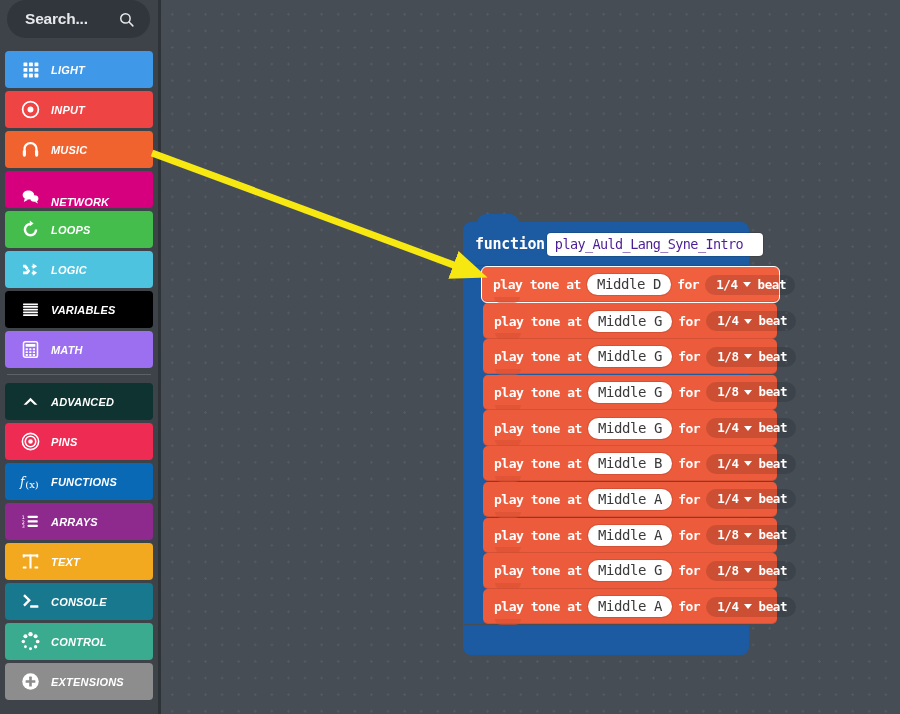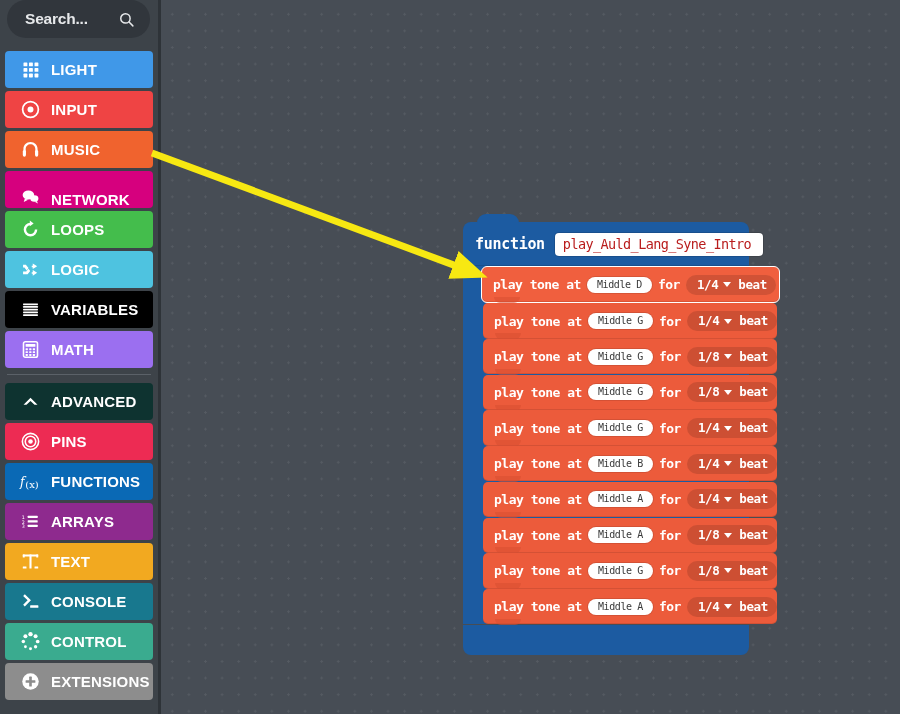--- a/index.html
+++ b/index.html
@@ -83,24 +83,25 @@
     width: 24px;
     min-width: 24px;
     height: 24px;
     display: flex;
     align-items: center;
     justify-content: center;
     margin-right: 9px;
   }
   .cat-label {
     color: #ffffff;
-    font-size: 15px;
+    font-size: 11px;
     font-weight: bold;
     letter-spacing: 0.2px;
     white-space: nowrap;
+    font-style: italic;
   }
   .cat-sep {
     height: 1px;
     background: #5b6168;
     margin: 6px 2px 8px 2px;
   }
 
   
   #fn-block {
     position: absolute;
@@ -125,28 +126,28 @@
     left: 14px; top: -8px;
     width: 42px; height: 16px;
     background: #1c5ba1;
     border-radius: 9px 9px 0 0;
   }
   .fn-word {
     color: #ffffff;
     font-family: "DejaVu Sans Mono", "Liberation Mono", monospace;
     font-size: 15px;
     font-weight: bold;
-    margin-right: 10px;
+    margin-right: 2px;
     letter-spacing: -0.3px;
   }
   .fn-name-field {
     background: #ffffff;
     border-radius: 4px;
-    padding: 3px 12px 4px 8px;
-    color: #b91c1c;
+    padding: 3px 20px 4px 8px;
+    color: #4c1d95;
     font-family: "DejaVu Sans Mono", "Liberation Mono", monospace;
     font-size: 13.5px;
     letter-spacing: -0.6px;
     white-space: nowrap;
     box-shadow: 0 0 0 1px rgba(0,0,0,0.12);
   }
 
   .fn-body {
     position: relative;
     background: #1c5ba1;
@@ -200,21 +201,21 @@
     letter-spacing: -0.5px;
     white-space: nowrap;
   }
   .note-field {
     background: #ffffff;
     color: #3a3a3a;
     border-radius: 12px;
     padding: 2px 10px 3px 10px;
     margin: 0 6px;
     font-family: "DejaVu Sans Mono", "Liberation Mono", monospace;
-    font-size: 10px;
+    font-size: 14px;
     letter-spacing: -0.4px;
     white-space: nowrap;
     box-shadow: 0 0 0 1px rgba(0,0,0,0.10);
   }
   .beat-field {
     background: rgba(0,0,0,0.13);
     color: #ffffff;
     border-radius: 12px;
     padding: 2px 9px 3px 11px;
     margin-left: 6px;

